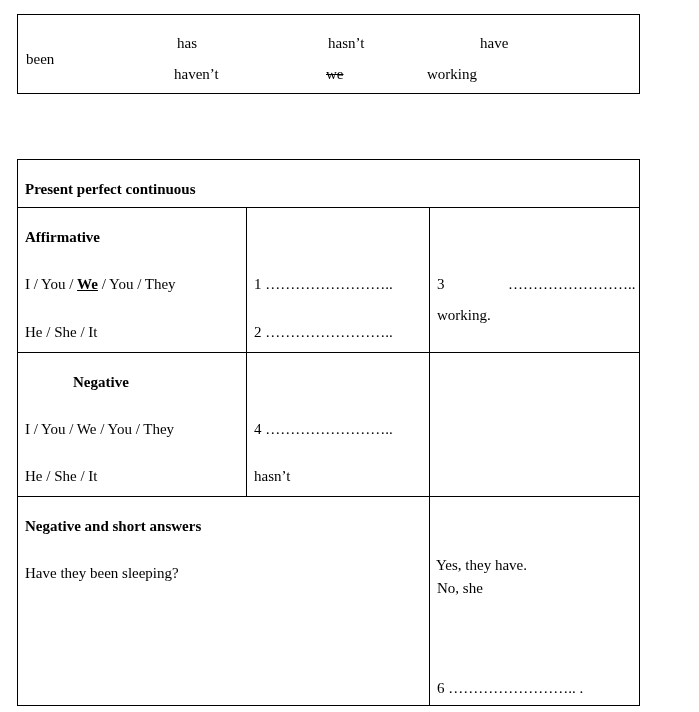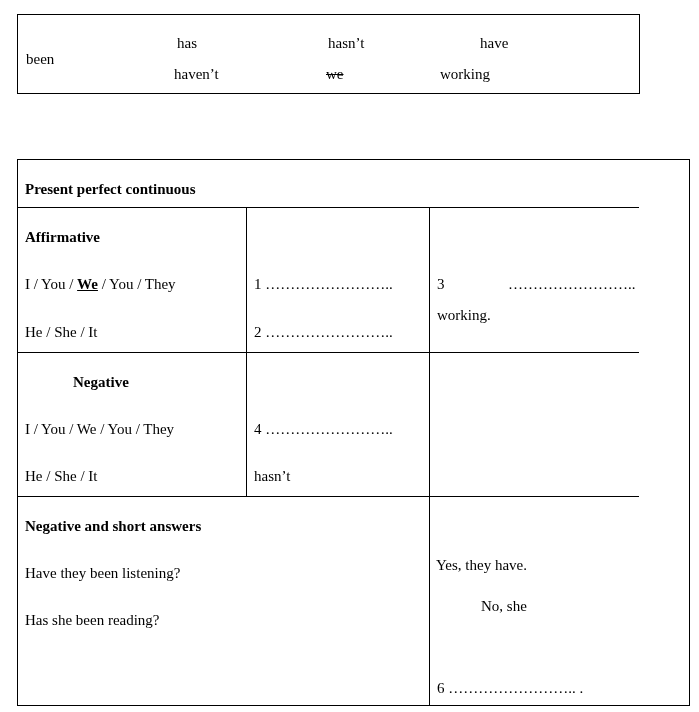--- a/index.html
+++ b/index.html
@@ -24,38 +24,38 @@
       left: 17px; top: 14px;
       width: 623px; height: 80px;
       border: 1px solid #000;
     }
     .strike { text-decoration: line-through; }
 
     
     #grammar-table {
       position: absolute;
       left: 17px; top: 159px;
-      width: 673px; height: 547px;
+      width: 623px; height: 547px;
       border: 1px solid #000;
     }
     .hline { position: absolute; height: 1px; background: #000; }
     .vline { position: absolute; width: 1px; background: #000; }
     .underline-bold { font-weight: bold; text-decoration: underline; }
   </style>
 </head>
 <body>
 
 <div id="word-box">
   <span class="abs" style="left:8px; top:19px;margin-top:16px;">been</span>
   <span class="abs" style="left:159px; top:19px;">has</span>
   <span class="abs" style="left:310px; top:19px;">hasn’t</span>
   <span class="abs" style="left:462px; top:19px;">have</span>
   <span class="abs" style="left:156px; top:50px;">haven’t</span>
   <span class="abs strike" style="left:308px; top:50px;">we</span>
-  <span class="abs" style="left:422px; top:50px;">working</span>
+  <span class="abs" style="left:409px; top:50px;">working</span>
 </div>
 
 <div id="grammar-table">
 
   <div class="hline" style="left:0; top:47px; width:621px;"></div>
   <div class="hline" style="left:0; top:192px; width:621px;"></div>
   <div class="hline" style="left:0; top:336px; width:621px;"></div>
   <div class="vline" style="left:228px; top:47px; height:289px;"></div>
   <div class="vline" style="left:411px; top:47px; height:498px;"></div>
 
@@ -70,18 +70,17 @@
   <span class="abs" style="left:490px; top:115px;">……………………..</span>
   <span class="abs" style="left:419px; top:146px;">working.</span>
 
   <span class="abs bold" style="left:7px; top:213px;margin-left:48px;">Negative</span>
   <span class="abs" style="left:7px; top:260px;">I / You / We / You / They</span>
   <span class="abs" style="left:7px; top:307px;">He / She / It</span>
   <span class="abs" style="left:236px; top:260px;">4 ……………………..</span>
   <span class="abs" style="left:236px; top:307px;">hasn’t</span>
 
   <span class="abs bold" style="left:7px; top:357px;">Negative and short answers</span>
-  <span class="abs" style="left:7px; top:404px;">Have they been listening?</span>
-  <span class="abs" style="left:7px; top:451px;">Has she been reading?</span>
+  <span class="abs" style="left:7px; top:404px;">Have they been sleeping?</span>
   <span class="abs" style="left:418px; top:396px;">Yes, they have.</span>
-  <span class="abs" style="left:419px; top:437px;margin-left:44px;">No, she</span>
+  <span class="abs" style="left:419px; top:419px;">No, she</span>
   <span class="abs" style="left:419px; top:519px;">6 …………………….. .</span>
 </div>
 
 </body></html>

